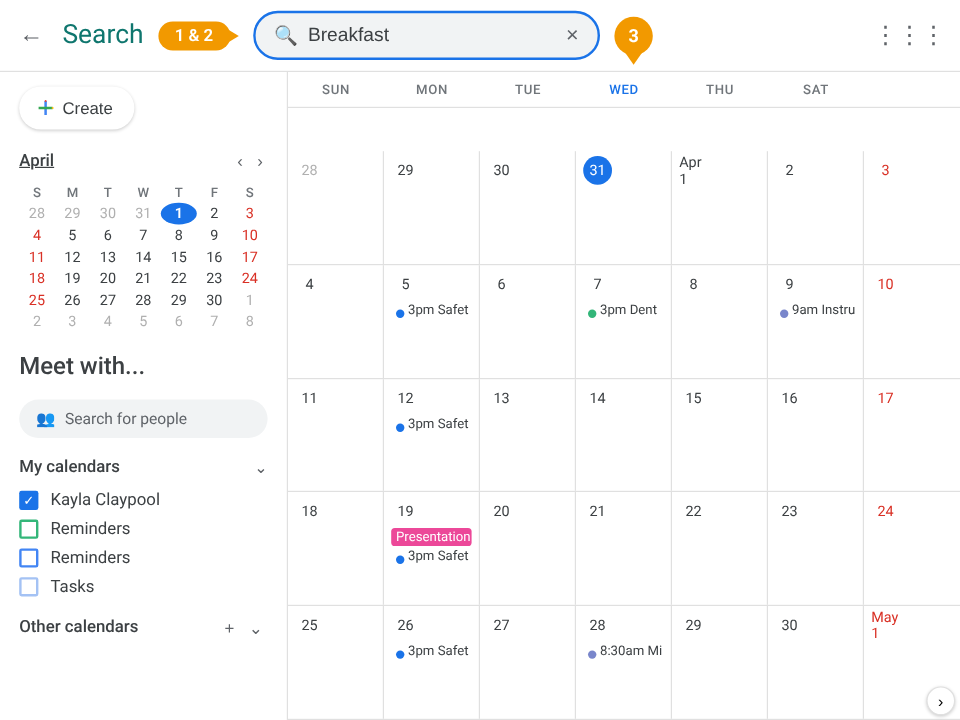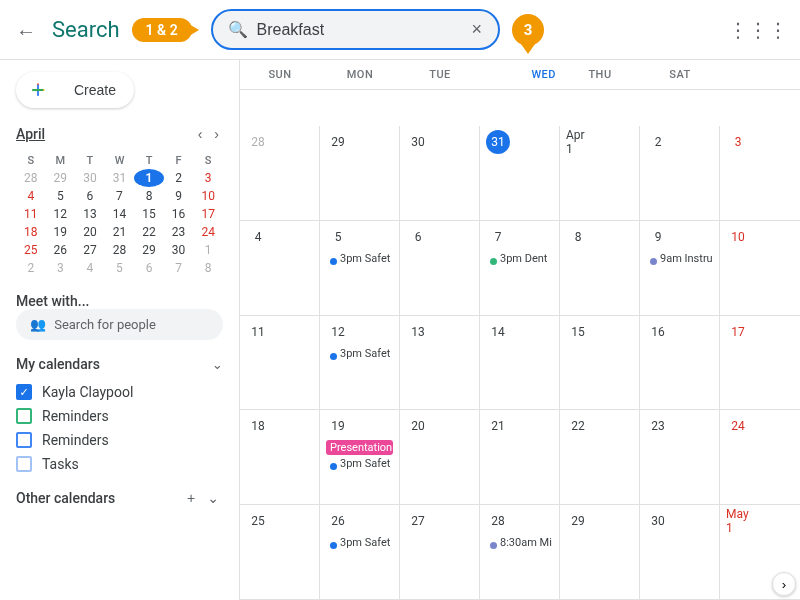--- a/index.html
+++ b/index.html
@@ -24,57 +24,57 @@
     .clear-btn { background: none; border: none; cursor: pointer; color: #5f6368; font-size: 18px; }
     .spacer { flex: 1; }
     .grid-btn { background: none; border: none; cursor: pointer; color: #5f6368; font-size: 20px; }
 
     
     .badge3-wrap { position: relative; display: flex; align-items: center; }
     .badge3 { background: #f29900; color: #fff; border-radius: 50%; width: 32px; height: 32px; display: flex; align-items: center; justify-content: center; font-size: 15px; font-weight: 700; position: relative; z-index: 2; }
     .badge3::after { content: ''; position: absolute; bottom: -8px; left: 50%; transform: translateX(-50%); width: 0; height: 0; border-left: 7px solid transparent; border-right: 7px solid transparent; border-top: 10px solid #f29900; }
 
     
-    .create-btn { display: flex; align-items: center; gap: 26px; background: #fff; border: none; cursor: pointer; padding: 8px 18px 8px 12px; border-radius: 24px; box-shadow: 0 1px 3px rgba(0,0,0,0.2); font-size: 14px; font-weight: 500; color: #3c4043; margin-bottom: 16px; }
+    .create-btn { display: flex; align-items: center; gap: 4px; background: #fff; border: none; cursor: pointer; padding: 8px 18px 8px 12px; border-radius: 24px; box-shadow: 0 1px 3px rgba(0,0,0,0.2); font-size: 14px; font-weight: 500; color: #3c4043; margin-bottom: 16px; }
     .plus-icon { display: flex; align-items: center; justify-content: center; }
     .plus-svg { width: 20px; height: 20px; }
 
     .month-nav { display: flex; align-items: center; justify-content: space-between; margin-bottom: 8px; }
     .month-title { font-size: 14px; font-weight: 500; text-decoration: underline; }
     .nav-btns { display: flex; gap: 4px; }
     .nav-btn { background: none; border: none; cursor: pointer; color: #5f6368; font-size: 14px; padding: 2px 4px; }
 
     .mini-cal { width: 100%; }
     .mini-cal table { width: 100%; border-collapse: collapse; }
     .mini-cal th { font-size: 11px; color: #70757a; font-weight: 500; text-align: center; padding: 2px; }
     .mini-cal td { text-align: center; padding: 2px; font-size: 12px; color: #3c4043; cursor: pointer; }
     .mini-cal td.today { background: #1a73e8; color: #fff; border-radius: 50%; font-weight: 600; }
     .mini-cal td.other-month { color: #b0b0b0; }
 
-    .meet-with { font-size: 14px; font-weight: 500; margin: 16px 0 0 0; }
+    .meet-with { font-size: 20px; font-weight: 500; margin: 16px 0 16px 0; }
     .people-search { display: flex; align-items: center; gap: 8px; background: #f1f3f4; border-radius: 24px; padding: 8px 14px; cursor: pointer; }
     .people-search span { color: #5f6368; font-size: 13px; }
 
     .my-calendars { display: flex; align-items: center; justify-content: space-between; margin: 16px 0 8px 0; font-size: 14px; font-weight: 500; }
     .collapse-btn { background: none; border: none; cursor: pointer; color: #5f6368; }
     .cal-item { display: flex; align-items: center; gap: 10px; padding: 4px 0; font-size: 14px; cursor: pointer; }
     .cal-check { width: 16px; height: 16px; border-radius: 2px; display: flex; align-items: center; justify-content: center; flex-shrink: 0; }
     .cal-check.filled { background: #1a73e8; }
     .cal-check.green-outline { border: 2px solid #33b679; }
     .cal-check.blue-outline { border: 2px solid #4285f4; }
     .cal-check.light-blue-outline { border: 2px solid #a4c2f4; }
     .checkmark { color: #fff; font-size: 11px; }
 
     .other-calendars { display: flex; align-items: center; justify-content: space-between; margin: 12px 0 4px 0; font-size: 14px; font-weight: 500; }
     .other-cal-btns { display: flex; gap: 4px; align-items: center; }
 
     
     .cal-header { display: grid; grid-template-columns: repeat(7, 1fr); border-bottom: 1px solid #e0e0e0; }
     .cal-header-cell { text-align: center; padding: 8px 4px; font-size: 11px; font-weight: 500; color: #70757a; letter-spacing: 0.5px; }
-    .cal-header-cell.today-col { color: #1a73e8; text-align: right; }
+    .cal-header-cell.today-col { color: #1a73e8; }
 
     .cal-grid { flex: 1; display: grid; grid-template-rows: repeat(5, 1fr); }
     .cal-row { display: grid; grid-template-columns: repeat(7, 1fr); border-bottom: 1px solid #e0e0e0; }
     .cal-cell { border-right: 1px solid #e0e0e0; padding: 4px 6px; min-height: 80px; position: relative; overflow: hidden; }
     .cal-cell:last-child { border-right: none; }
     .cal-cell.today-cell .day-num { background: #1a73e8; color: #fff; border-radius: 50%; width: 24px; height: 24px; display: flex; align-items: center; justify-content: center; }
     .day-num { font-size: 12px; color: #3c4043; margin-bottom: 2px; width: 24px; height: 24px; display: flex; align-items: center; justify-content: center; }
     .day-num.other-month { color: #b0b0b0; }
     .day-num.red { color: #d93025; }
 

